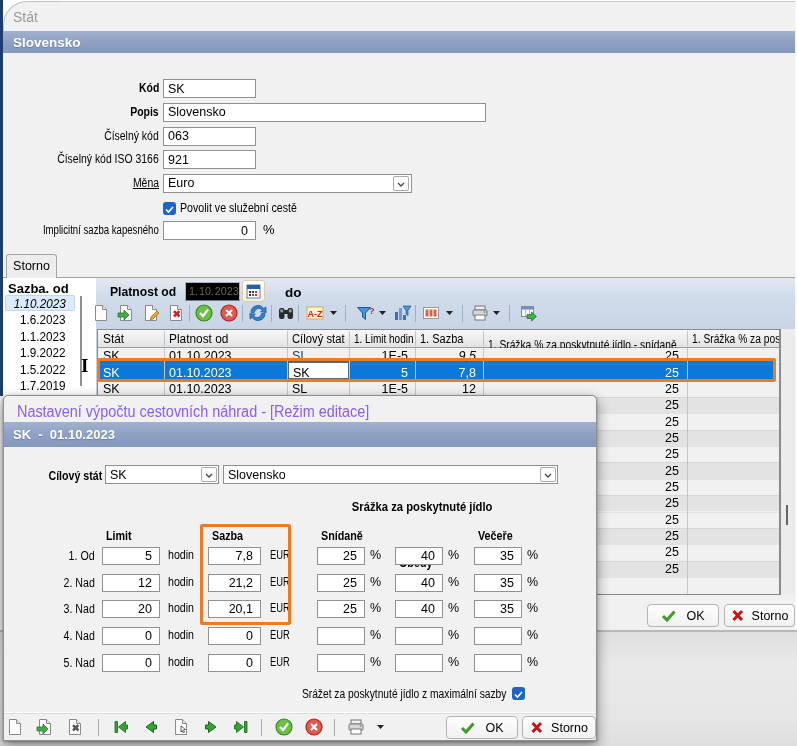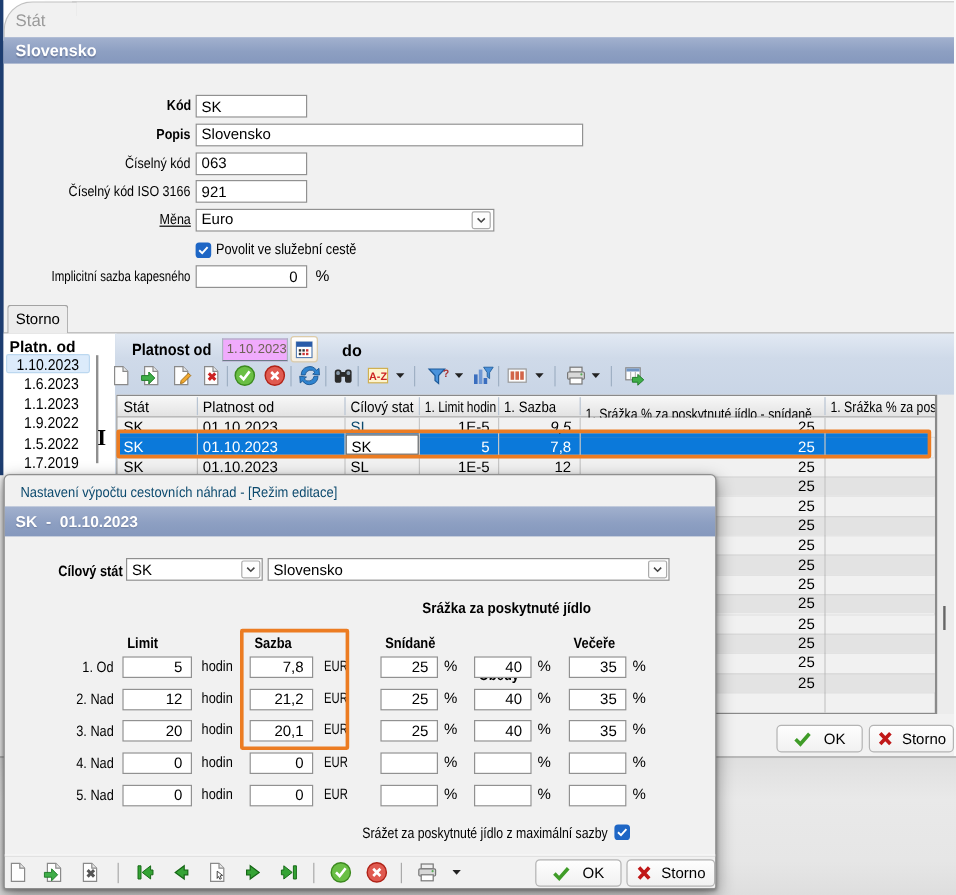--- a/index.html
+++ b/index.html
@@ -46,32 +46,32 @@
 <div class="abs" style="left:163px;top:202px;width:13px;height:13px;background:#1e66c5;border-radius:3px;"><svg width="13" height="13" viewBox="0 0 13 13">
         <path d="M3 6.5 L5.5 9 L10 4" fill="none" stroke="#fff" stroke-width="1.6"></path>
       </svg></div>
 <div class="abs" style="left:180px;top:201px;font-size:12.5px;"><span style="display:inline-block;transform:scaleX(.85);transform-origin:0 50%;white-space:nowrap;">Povolit ve služební cestě</span></div>
 <div class="lbl" style="left:-101px;top:221px;width:260px;line-height:19px;"><span style="display:inline-block;transform:scaleX(0.8);transform-origin:100% 50%;white-space:nowrap;">Implicitní sazba kapesného</span></div>
 <div class="in num" style="left:163px;top:221px;width:93px;height:19px;">0</div>
 <div class="abs" style="left:263px;top:222px;font-size:13px;">%</div>
 <div class="abs" style="left:3px;top:277px;width:792px;height:1px;background:#a3a3a3;"></div>
 <div class="abs" style="left:6px;top:254px;width:51px;height:24px;background:#ededed;border:1px solid #a3a3a3;border-bottom:none;border-radius:3px 3px 0 0;box-sizing:border-box;text-align:center;font-size:12.5px;line-height:23px;">Storno</div>
 <div class="abs" style="left:3px;top:278px;width:93px;height:354px;background:#fff;border-right:1px solid #c5d0de;"></div>
-<div class="abs b" style="left:8px;top:281px;font-size:13px;">Platn. od</div>
+<div class="abs b" style="left:8px;top:281px;font-size:13px;">Sazba. od</div>
 <div class="abs" style="left:5px;top:294.5px;width:70px;height:16px;background:#dcebfb;border:1px solid #bcd8f0;border-radius:2px;box-sizing:border-box;"></div>
-<div class="abs" style="left:0;top:296.0px;width:66px;text-align:right;font-size:13px;"><span style="display:inline-block;transform:scaleX(.9);transform-origin:100% 50%;white-space:nowrap;">1.10.2023</span></div>
+<div class="abs" style="left:0;top:296.0px;width:66px;text-align:right;font-size:13px;font-style:italic;"><span style="display:inline-block;transform:scaleX(.9);transform-origin:100% 50%;white-space:nowrap;">1.10.2023</span></div>
 <div class="abs" style="left:0;top:312.4px;width:66px;text-align:right;font-size:13px;"><span style="display:inline-block;transform:scaleX(.9);transform-origin:100% 50%;white-space:nowrap;">1.6.2023</span></div>
 <div class="abs" style="left:0;top:328.8px;width:66px;text-align:right;font-size:13px;"><span style="display:inline-block;transform:scaleX(.9);transform-origin:100% 50%;white-space:nowrap;">1.1.2023</span></div>
 <div class="abs" style="left:0;top:345.2px;width:66px;text-align:right;font-size:13px;"><span style="display:inline-block;transform:scaleX(.9);transform-origin:100% 50%;white-space:nowrap;">1.9.2022</span></div>
 <div class="abs" style="left:0;top:361.6px;width:66px;text-align:right;font-size:13px;"><span style="display:inline-block;transform:scaleX(.9);transform-origin:100% 50%;white-space:nowrap;">1.5.2022</span></div>
 <div class="abs" style="left:0;top:378.0px;width:66px;text-align:right;font-size:13px;"><span style="display:inline-block;transform:scaleX(.9);transform-origin:100% 50%;white-space:nowrap;">1.7.2019</span></div>
 <div class="abs" style="left:80px;top:296px;width:2px;height:90px;background:#8f8f8f;"></div>
 <div class="abs" style="left:96px;top:278px;width:699px;height:51px;background:linear-gradient(180deg,#e2e9f3 0%,#cfdae9 40%,#c9d5e6 100%);"></div>
 <div class="abs b" style="left:110px;top:284px;font-size:13.5px;"><span style="display:inline-block;transform:scaleX(.9);transform-origin:0 50%;white-space:nowrap;">Platnost od</span></div>
-<div class="abs" style="left:185px;top:281.5px;width:55px;height:19px;background:#f0abfc;border:1px solid #aab4c0;border-bottom-color:#6d7a88;box-sizing:border-box;font-size:10.8px;color:#6e6257;display:flex;align-items:center;padding-left:3px;">1. 10. 2023</div>
+<div class="abs" style="left:185px;top:281.5px;width:55px;height:19px;background:#000000;border:1px solid #aab4c0;border-bottom-color:#6d7a88;box-sizing:border-box;font-size:10.8px;color:#6e6257;display:flex;align-items:center;padding-left:3px;">1. 10. 2023</div>
 <div class="abs" style="left:242px;top:280px;width:23px;height:22px;background:linear-gradient(180deg,#ffffff,#f6eedf);border:1px solid #ddcca9;border-radius:3px;box-sizing:border-box;display:flex;align-items:center;justify-content:center;">
       <svg width="15" height="15" viewBox="0 0 15 15">
         <rect x="1" y="1" width="13" height="13" fill="#fff" stroke="#5a80b4" stroke-width="1"></rect>
         <rect x="1" y="1" width="13" height="4" fill="#2a5ca8"></rect>
         <g fill="#333">
           <rect x="3" y="7" width="2" height="2"></rect>
           <rect x="6" y="7" width="2" height="2"></rect>
           <rect x="9" y="7" width="2" height="2" fill="#c33"></rect>
           <rect x="3" y="10" width="2" height="2"></rect>
           <rect x="6" y="10" width="2" height="2" fill="#c33"></rect>
@@ -275,21 +275,21 @@
         </svg>
       </span>OK</div>
 <div class="btn" style="left:724px;top:604px;width:71px;height:23px;"><span style="margin-right:7px;display:flex;">
         <svg width="14" height="13" viewBox="0 0 14 13">
           <path d="M2.5 2 L11 11 M11 2 L2.5 11" fill="none" stroke="#c01818" stroke-width="3"></path>
         </svg>
       </span>Storno</div>
 <div class="abs" style="left:0;top:630px;width:797px;height:2px;background:#b9b9b9;"></div>
 <div class="abs" style="left:0;top:632px;width:797px;height:114px;background:linear-gradient(180deg,#dfdfdf,#e9e9e9 30%,#e6e6e6 75%,#dedede);"></div>
 <div class="abs" style="left:3px;top:395px;width:594px;height:346px;background:#f1f1f1;border:1px solid #8f8f8f;border-radius:5px 5px 2px 2px;box-sizing:border-box;box-shadow:0 5px 14px rgba(0,0,0,.42), 0 1px 3px rgba(0,0,0,.3);"></div>
-<div class="abs" style="left:17px;top:403px;font-size:12px;color:#0c4a6e;"><span style="display:inline-block;transform:scaleX(.9);transform-origin:0 50%;white-space:nowrap;">Nastavení výpočtu cestovních náhrad - [Režim editace]</span></div>
+<div class="abs" style="left:17px;top:403px;font-size:16px;color:#8b5cf6;"><span style="display:inline-block;transform:scaleX(.9);transform-origin:0 50%;white-space:nowrap;">Nastavení výpočtu cestovních náhrad - [Režim editace]</span></div>
 <div class="abs bluebar" style="left:4px;top:422px;width:592px;height:25px;display:flex;align-items:center;">
       <span style="color:#fff;font-weight:bold;font-size:13px;margin-left:9px;text-shadow:0 1px 1px rgba(60,70,100,.35);">SK&nbsp;&nbsp;-&nbsp;&nbsp;01.10.2023</span>
     </div>
 <div class="lbl b" style="left:0px;top:469px;width:102px;font-size:12.5px;"><span style="display:inline-block;transform:scaleX(.85);transform-origin:100% 50%;white-space:nowrap;">Cílový stát</span></div>
 <div class="in" style="left:105px;top:465px;width:114px;height:19px;border-color:#8f8f8f;">SK</div>
     <div class="abs" style="left:201px;top:467px;width:16px;height:15px;background:#fdfdfd;border:1px solid #ababab;border-radius:2px;box-sizing:border-box;"><svg width="14" height="13" viewBox="0 0 14 13">
         <path d="M4 5 L7 8 L10 5" fill="none" stroke="#444" stroke-width="1.3"></path>
       </svg></div>
 <div class="in" style="left:223px;top:465px;width:335px;height:19px;border-color:#8f8f8f;">Slovensko</div>
     <div class="abs" style="left:540px;top:467px;width:16px;height:15px;background:#fdfdfd;border:1px solid #ababab;border-radius:2px;box-sizing:border-box;"><svg width="14" height="13" viewBox="0 0 14 13">

